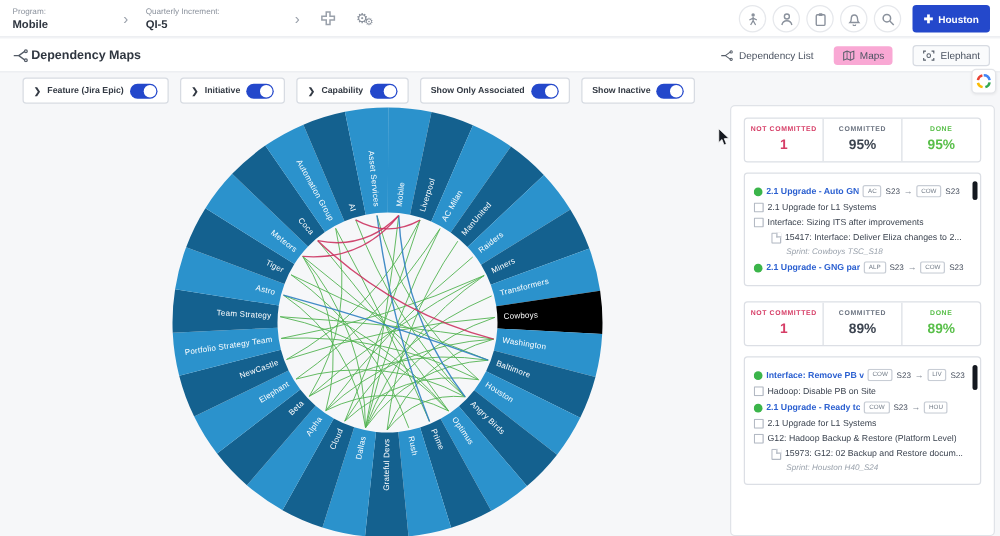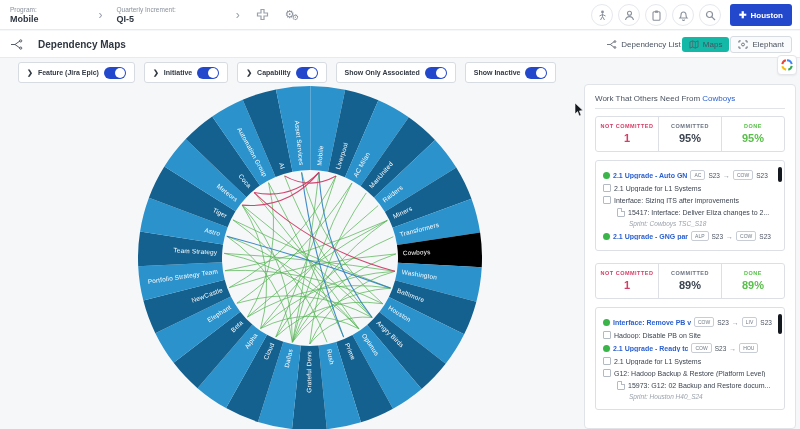--- a/index.html
+++ b/index.html
@@ -18,25 +18,25 @@
   .top-right { position:absolute; right:8px; top:4px; display:flex; align-items:center; gap:5px; }
   .circ-btn { width:22px; height:22px; border-radius:50%; border:1px solid #e6e8ec; background:#fff;
     display:flex; align-items:center; justify-content:center; }
   .create-btn { height:22px; background:#2448cb; color:#fff; border:none; border-radius:3px;
     font-size:8px; font-weight:bold; padding:0 9px; display:flex; align-items:center; gap:4px;
     font-family:"Liberation Sans", sans-serif; margin-left:4px; }
 
   
   .pagehead { position:absolute; top:31px; left:0; width:800px; height:27px; background:#fff;
     border-bottom:1px solid #e8eaee; display:flex; align-items:center; }
-  .page-title { font-size:10px; font-weight:bold; color:#2f3640; margin-left:15px; }
-  .ph-tabs { position:absolute; right:8px; display:flex; align-items:center; gap:1px; }
+  .page-title { font-size:10px; font-weight:bold; color:#2f3640; margin-left:2px; }
+  .ph-tabs { position:absolute; right:8px; display:flex; align-items:center; gap:16px; }
   .ph-tab { display:flex; align-items:center; gap:4px; font-size:8px; color:#4a5260; }
   .ph-tab.boxed { border:1px solid #d7dbe2; background:#fafbfc; border-radius:3px; padding:3px 7px; }
-  .ph-tab.subtle { background:#14b8a6; border-radius:3px; padding:3px 7px; }
+  .ph-tab.subtle { background:#f9a8d4; border-radius:3px; padding:3px 7px; }
 
   
   .filters { position:absolute; top:62px; left:18px; display:flex; gap:9px; }
   .pill { display:flex; align-items:center; gap:5px; background:#fff; border:1px solid #d7dbe2;
     border-radius:3px; height:21px; padding:0 8px; }
   .pill .chev { font-size:7px; font-weight:bold; color:#333a44; }
   .pill .plabel { font-size:7px; font-weight:bold; color:#333a44; white-space:nowrap; }
   .toggle { position:relative; width:22px; height:12px; border-radius:7px; background:#2448cb; }
   .toggle .knob { position:absolute; right:1px; top:1px; width:10px; height:10px; border-radius:50%; background:#fff; }
   .spinner-box { position:absolute; top:55px; right:3px; width:20px; height:20px; background:#fff;
@@ -329,21 +329,20 @@
         <text transform="translate(100.65057446896517,116.82603936871982) rotate(397.9354838709678)" text-anchor="end" dominant-baseline="middle" font-size="6.4" fill="#ffffff" font-family="&quot;Liberation Sans&quot;, sans-serif" letter-spacing="0.2">Meteors</text>
         <text transform="translate(113.66107518136512,103.23126289291912) rotate(409.54838709677415)" text-anchor="end" dominant-baseline="middle" font-size="6.4" fill="#ffffff" font-family="&quot;Liberation Sans&quot;, sans-serif" letter-spacing="0.2">Coca</text>
         <text transform="translate(129.14185856536292,92.5337668292556) rotate(421.1612903225807)" text-anchor="end" dominant-baseline="middle" font-size="6.4" fill="#ffffff" font-family="&quot;Liberation Sans&quot;, sans-serif" letter-spacing="0.2">Automation Group</text>
         <text transform="translate(146.45913953030225,85.17150792347852) rotate(432.7741935483871)" text-anchor="end" dominant-baseline="middle" font-size="6.4" fill="#ffffff" font-family="&quot;Liberation Sans&quot;, sans-serif" letter-spacing="0.2">AI</text>
         <text transform="translate(164.90394655878495,81.4458979202188) rotate(444.38709677419354)" text-anchor="end" dominant-baseline="middle" font-size="6.4" fill="#ffffff" font-family="&quot;Liberation Sans&quot;, sans-serif" letter-spacing="0.2">Asset Services</text>
       </svg>
   </div>
 
   <div class="panel" id="panel">
       <div>
-        <div class="sec-title">Work That Others Need From <a href="#">Cowboys</a></div>
         <div class="stats">
           <div class="stat red">
             <div class="slabel">NOT COMMITTED</div>
             <div class="sval">1</div>
           </div>
           <div class="stat">
             <div class="slabel">COMMITTED</div>
             <div class="sval">95%</div>
           </div>
           <div class="stat green">

